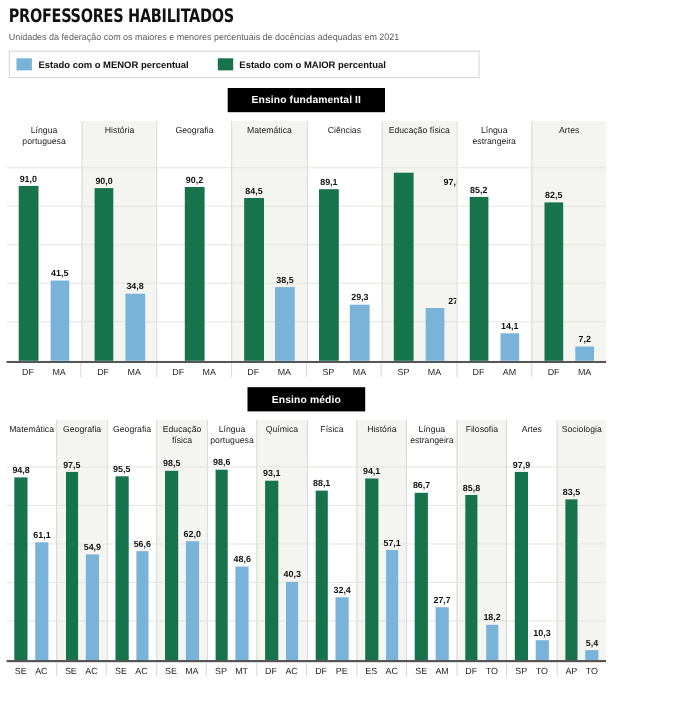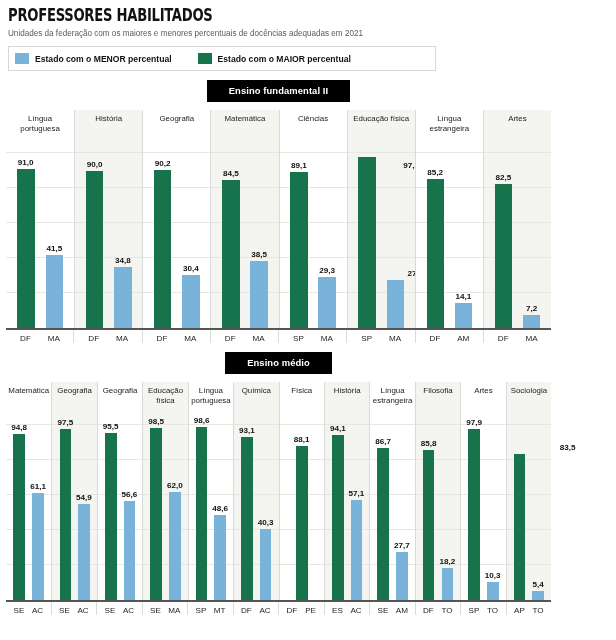--- a/index.html
+++ b/index.html
@@ -234,24 +234,20 @@
               <div class="gline" style="bottom: 70px;"></div>
               <div class="gline" style="bottom: 105px;"></div>
               <div class="gline" style="bottom: 140px;"></div>
               <div class="gline" style="bottom: 175px;"></div>
             </div>
             <div class="bars">
               <div class="barwrap">
                 <div class="blabel" style="bottom: 159.85px;">90,2</div>
                 <div class="bar hi" style="height: 157.85px; background: rgb(22, 115, 76);"></div>
               </div>
-              <div class="barwrap">
-                <div class="blabel" style="bottom: 55.2px;">30,4</div>
-                <div class="bar lo" style="height: 53.2px; background: rgb(122, 179, 218);"></div>
-              </div>
             </div>
           </div>
         </div>
         <div class="facet alt">
           <div class="fhead">
             <div class="fhead-label">Matemática</div>
           </div>
           <div class="plot">
             <div class="grid">
               <div class="gline" style="bottom: 35px;"></div>
@@ -566,20 +562,24 @@
               <div class="gline" style="bottom: 70px;"></div>
               <div class="gline" style="bottom: 105px;"></div>
               <div class="gline" style="bottom: 140px;"></div>
               <div class="gline" style="bottom: 175px;"></div>
             </div>
             <div class="bars">
               <div class="barwrap">
                 <div class="blabel" style="bottom: 156.175px;">88,1</div>
                 <div class="bar hi" style="height: 154.175px; background: rgb(22, 115, 76);"></div>
               </div>
+              <div class="barwrap">
+                <div class="blabel" style="bottom: 58.7px;">32,4</div>
+                <div class="bar lo" style="height: 56.7px; background: rgb(122, 179, 218);"></div>
+              </div>
             </div>
           </div>
         </div>
         <div class="facet alt">
           <div class="fhead">
             <div class="fhead-label">História</div>
           </div>
           <div class="plot">
             <div class="grid">
               <div class="gline" style="bottom: 35px;"></div>
@@ -680,21 +680,21 @@
           <div class="plot">
             <div class="grid">
               <div class="gline" style="bottom: 35px;"></div>
               <div class="gline" style="bottom: 70px;"></div>
               <div class="gline" style="bottom: 105px;"></div>
               <div class="gline" style="bottom: 140px;"></div>
               <div class="gline" style="bottom: 175px;"></div>
             </div>
             <div class="bars">
               <div class="barwrap">
-                <div class="blabel" style="bottom: 148.125px; margin-left: 48px;">83,5</div>
+                <div class="blabel" style="bottom: 148.125px;">83,5</div>
                 <div class="bar hi" style="height: 146.125px; background: rgb(22, 115, 76);"></div>
               </div>
               <div class="barwrap">
                 <div class="blabel" style="bottom: 11.45px;">5,4</div>
                 <div class="bar lo" style="height: 9.45px; background: rgb(122, 179, 218);"></div>
               </div>
             </div>
           </div>
         </div>
       </div>

